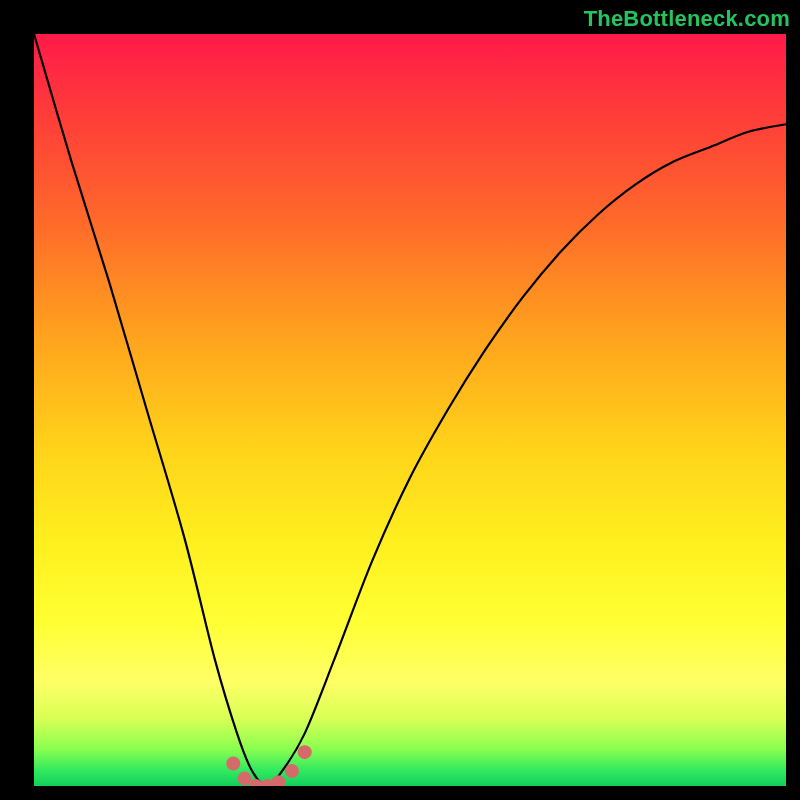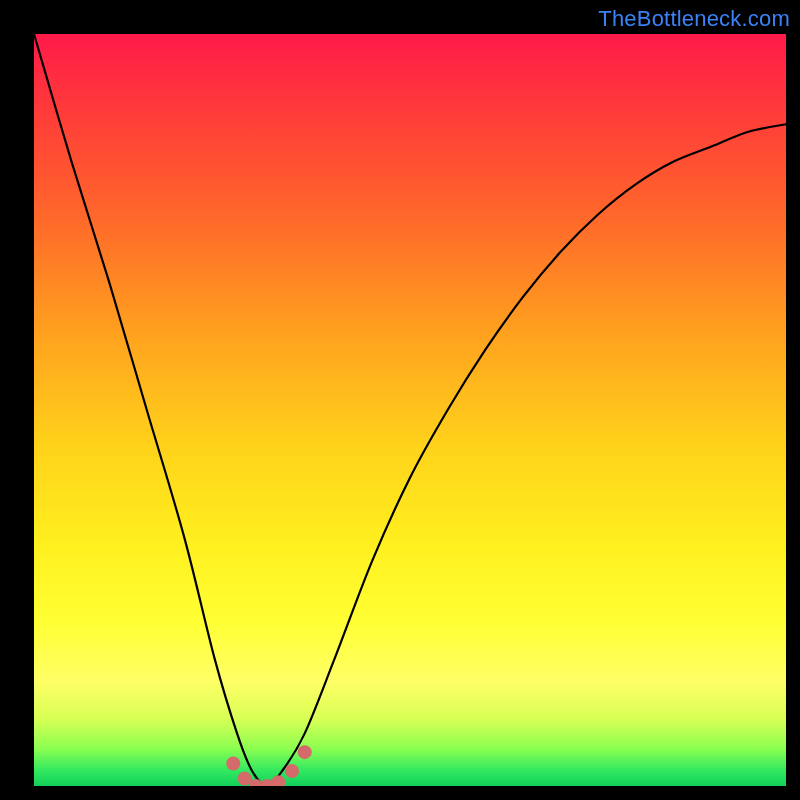--- a/index.html
+++ b/index.html
@@ -39,22 +39,22 @@
       #8cff50 95%,
       #30e860 98%,
       #13cf5a 100%
     );
   }
   .watermark {
     position: absolute;
     top: 6px;
     right: 10px;
     font-size: 22px;
-    font-weight: 400;
-    color: #3b82f6;
+    font-weight: 700;
+    color: #22c55e;
     letter-spacing: 0.2px;
     user-select: none;
   }
   svg.curve {
     position: absolute;
     left: 0;
     top: 0;
     width: 752px;
     height: 752px;
     overflay: visible;

